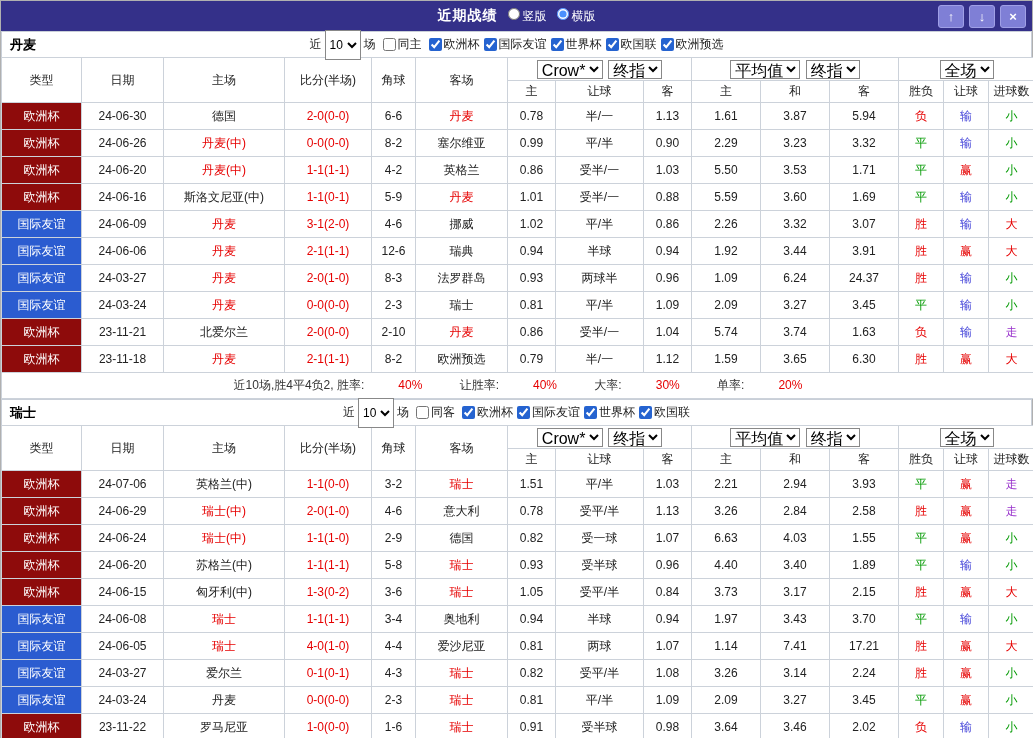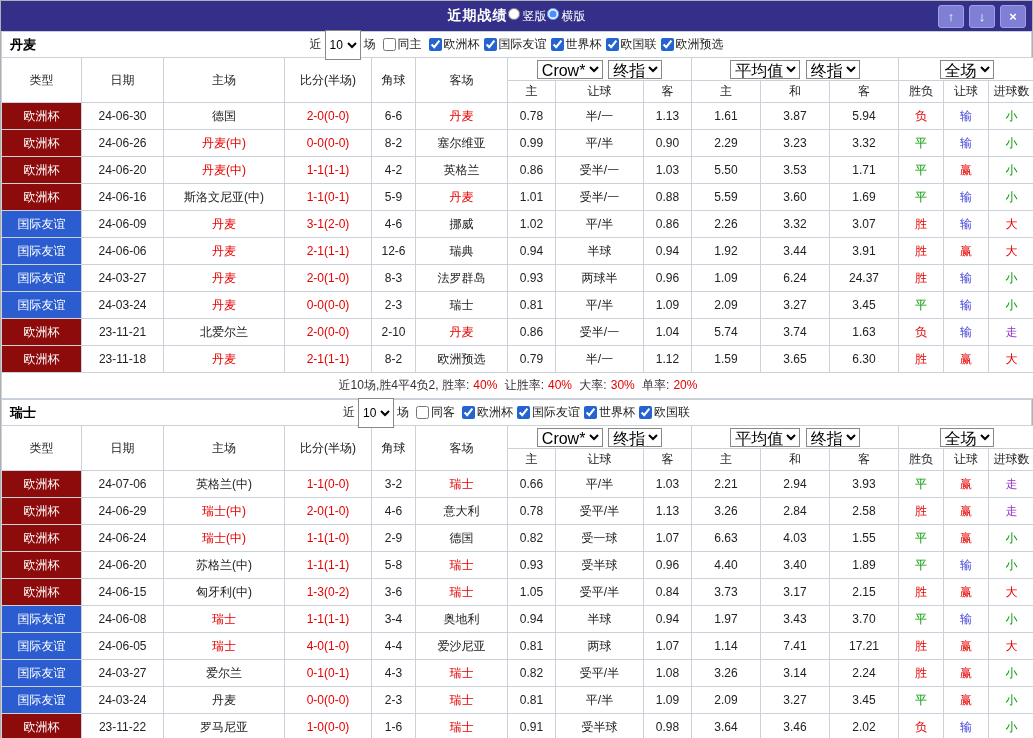--- a/index.html
+++ b/index.html
@@ -1,20 +1,20 @@
 <!DOCTYPE html>
 <html><head>
 <meta charset="utf-8">
 <style>
   html,body{margin:0;padding:0}
   body{width:1033px;font-family:"Liberation Sans","DejaVu Sans",sans-serif;font-size:12px;color:#222;background:#fff}
   .window{width:1033px;border:1px solid #b0b0b0;box-sizing:border-box}
   
   .titlebar{height:30px;background:#343089;display:flex;align-items:center;position:relative}
-  .titlebar-center{flex:1;display:flex;justify-content:center;align-items:center;}
+  .titlebar-center{flex:1;display:flex;justify-content:center;align-items:center;gap:10px}
   .title{color:#fff;font-weight:bold;font-size:14px;letter-spacing:1px}
   .radio-label{display:inline-flex;align-items:flex-start;gap:3px;color:#fff;font-size:12px;cursor:pointer}
   .radio-label input{margin:0;accent-color:#4a90ff;width:12px;height:12px}
   .titlebar-buttons{position:absolute;right:6px;top:4px;display:flex;gap:5px}
   .tb-btn{width:24px;height:21px;background:#7f7fd6;border:1px solid #9f9fe6;border-radius:3px;color:#fff;display:flex;align-items:center;justify-content:center;font-size:13px;font-weight:bold;cursor:pointer}
   
   .filter-row{height:25px;display:flex;align-items:center;justify-content:center;position:relative;border:1px solid #c9cfd8;border-bottom:none;background:#fff}
   .team-name{position:absolute;left:8px;font-weight:bold;font-size:13px;color:#000}
   .filter-controls{display:flex;align-items:center;gap:3px}
   .count-select{height:30px;font-size:12px}
@@ -29,21 +29,21 @@
   select{font-size:16px;height:19px;border:1px solid #888;background:#fff}
   .sel-th select{margin:0 1px}
   .type-euro{background:#8e0b0b;color:#fff}
   .type-frd{background:#2b5cd0;color:#fff}
   .red{color:#e60000}
   .green{color:#009900}
   .blue{color:#4444d9}
   .purple{color:#9932cc}
   .dark{color:#333}
   .summary{height:25px;font-size:12px}
-  .summary span{margin:0 2px}
+  .summary span{margin:0 17px}
 </style>
 </head>
 <body>
 
 <div class="window">
 
   <div class="titlebar">
     <div class="titlebar-center">
       <span class="title">近期战绩</span>
       <label class="radio-label">
@@ -408,21 +408,21 @@
         </tr>
       </thead>
       <tbody>
           <tr>
             <td class="type-euro">欧洲杯</td>
             <td>24-07-06</td>
             <td>英格兰(中)</td>
             <td class="red">1-1(0-0)</td>
             <td>3-2</td>
             <td class="red">瑞士</td>
-            <td>0.66</td>
+            <td>1.51</td>
             <td>平/半</td>
             <td>1.03</td>
             <td>2.21</td>
             <td>2.94</td>
             <td>3.93</td>
             <td class="green">平</td>
             <td class="red">赢</td>
             <td class="purple">走</td>
           </tr>
           <tr>

